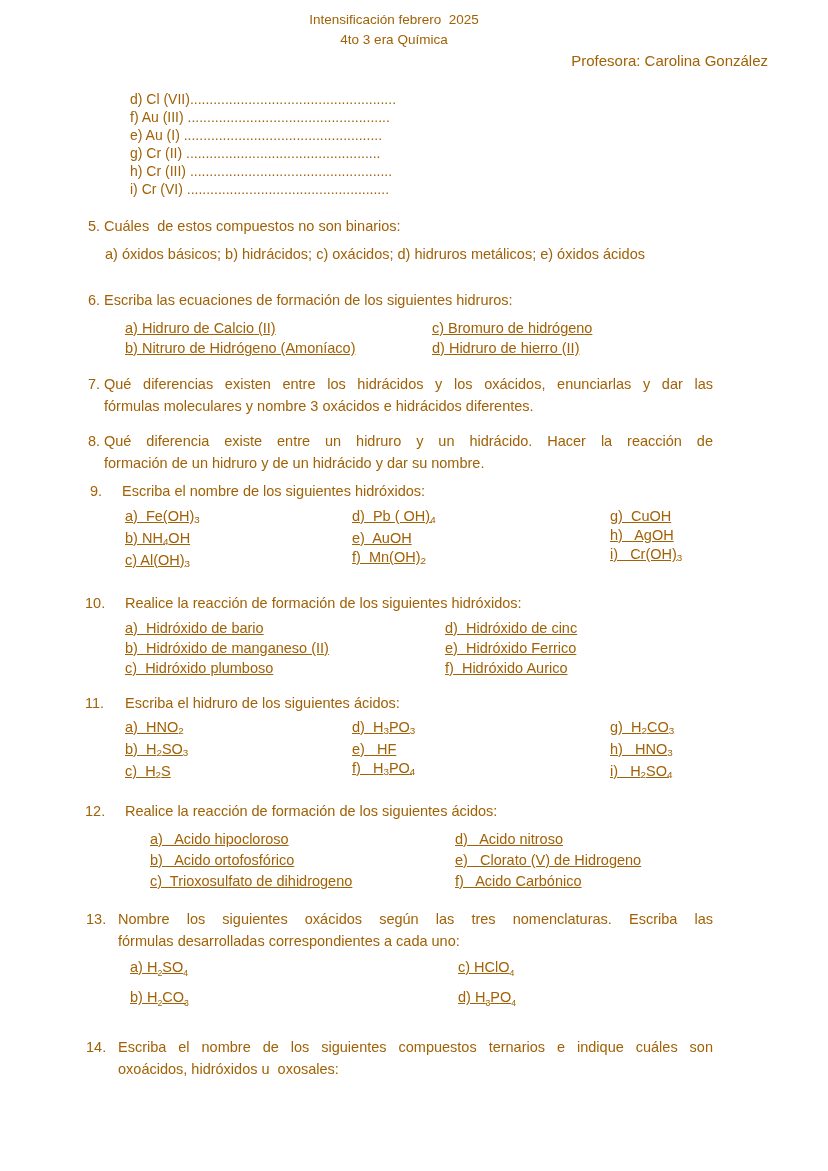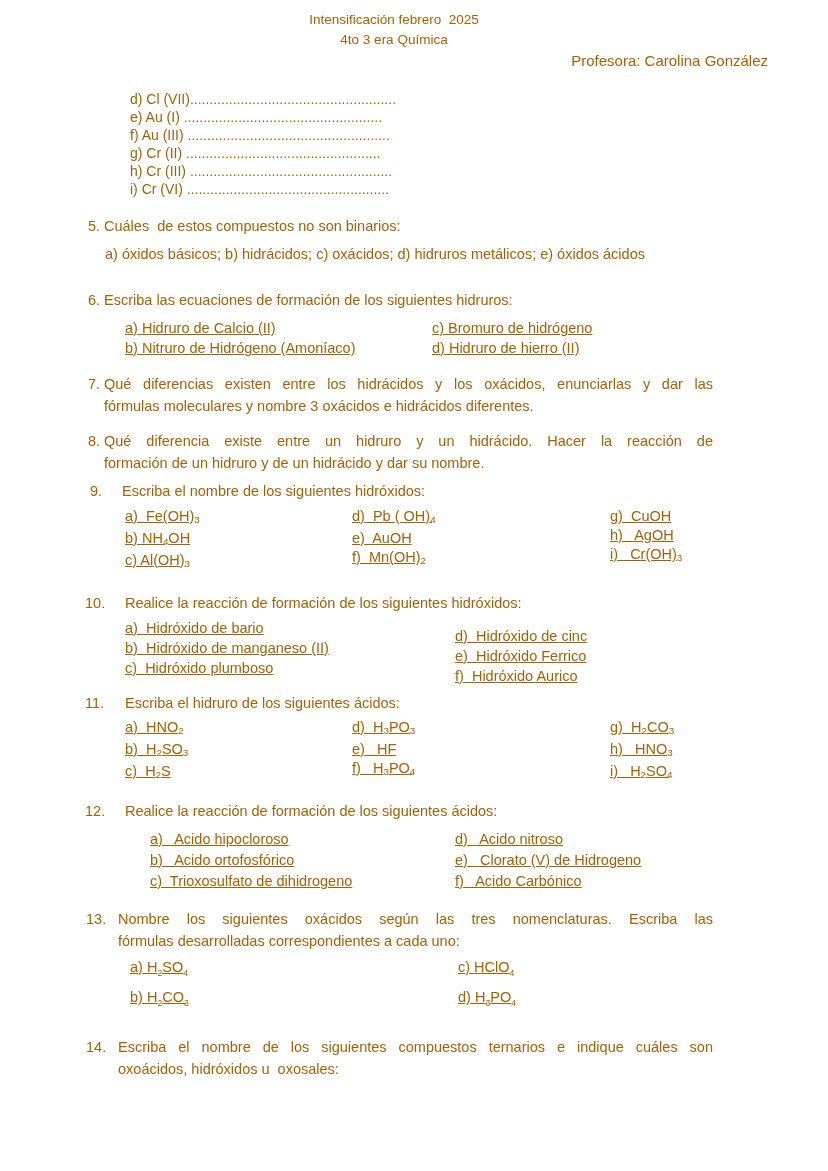--- a/index.html
+++ b/index.html
@@ -41,22 +41,22 @@
 <body>
 
 <div class="page">
 
   <div class="abs title" style="top:12px;">Intensificación febrero  2025</div>
   <div class="abs title" style="top:32px;">4to 3 era Química</div>
   <div class="abs prof" style="top:52px;">Profesora: Carolina González</div>
 
   <div class="abs contlist">
       <div class="it">d) Cl (VII).....................................................</div>
+      <div class="it">f) Au (III) ....................................................</div>
       <div class="it">e) Au (I) ...................................................</div>
-      <div class="it">f) Au (III) ....................................................</div>
       <div class="it">g) Cr (II) ..................................................</div>
       <div class="it">h) Cr (III) ....................................................</div>
       <div class="it">i) Cr (VI) ....................................................</div>
     </div>
 
   <div class="abs q" style="top:218px;left:88px;width:640px;">
     <span class="num numw16">5.</span>
     <div class="qt">Cuáles  de estos compuestos no son binarios:</div>
   </div>
   <div class="abs optline" style="top:246px;left:105px;width:630px;">a) óxidos básicos; b) hidrácidos; c) oxácidos; d) hidruros metálicos; e) óxidos ácidos</div>
@@ -106,21 +106,21 @@
 
   <div class="abs q" style="top:595px;left:85px;width:645px;">
     <span class="num numw40">10.</span>
     <div class="qt">Realice la reacción de formación de los siguientes hidróxidos:</div>
   </div>
   <div class="abs col lh20" style="top:618px;left:125px;">
       <div class="it">a)  Hidróxido de bario</div>
       <div class="it">b)  Hidróxido de manganeso (II)</div>
       <div class="it">c)  Hidróxido plumboso</div>
     </div>
-  <div class="abs col lh20" style="top:618px;left:455px;margin-top:8px;">
+  <div class="abs col lh20" style="top:618px;left:445px;">
       <div class="it">d)  Hidróxido de cinc</div>
       <div class="it">e)  Hidróxido Ferrico</div>
       <div class="it">f)  Hidróxido Aurico</div>
     </div>
 
   <div class="abs q" style="top:695px;left:85px;width:645px;">
     <span class="num numw40">11.</span>
     <div class="qt">Escriba el hidruro de los siguientes ácidos:</div>
   </div>
   <div class="abs col lh19" style="top:718px;left:125px;">

